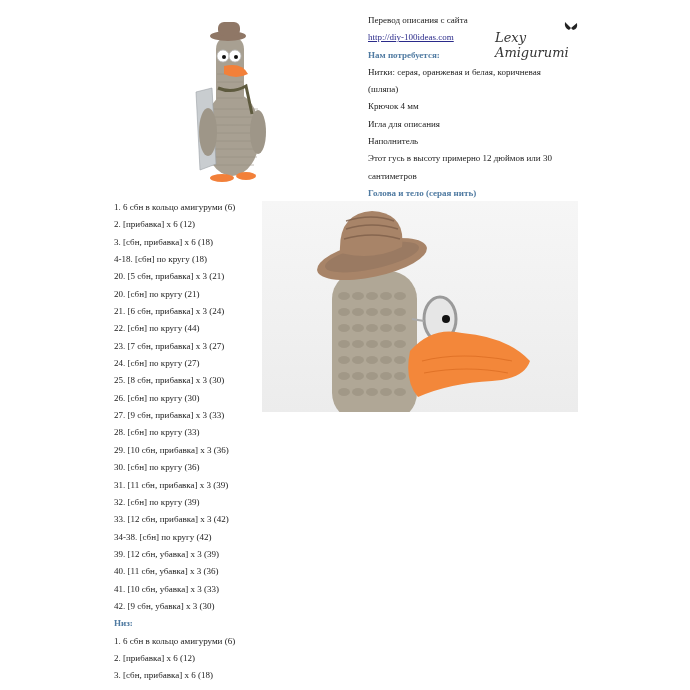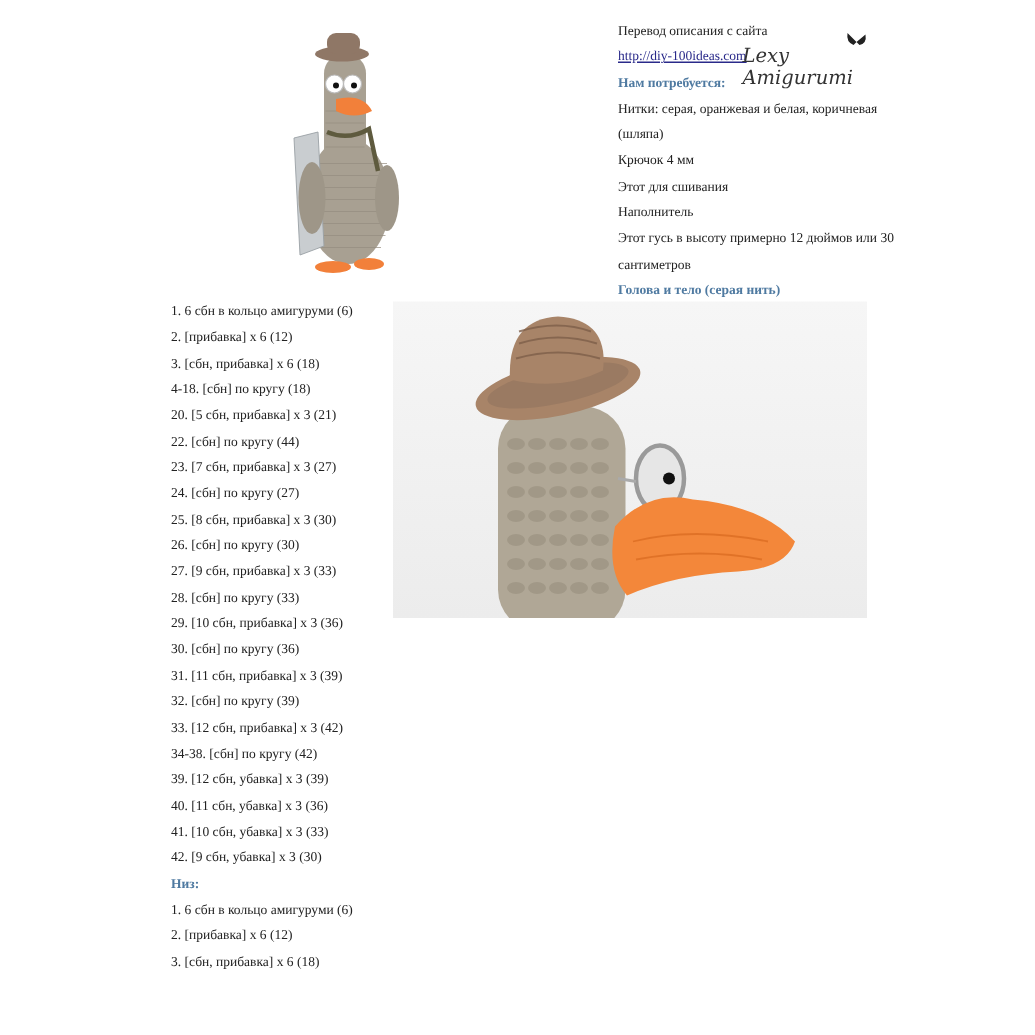--- a/index.html
+++ b/index.html
@@ -5,21 +5,21 @@
   html, body { margin:0; padding:0; }
   body {
     width:690px; height:690px; background:#ffffff; position:relative; overflow:hidden;
     font-family:"Liberation Serif", "DejaVu Serif", serif; color:#222;
   }
   .abs { position:absolute; }
   .line { font-size:9px; line-height:17px; white-space:nowrap; color:#222; }
   .blue { color:#4f7aa1; font-weight:bold; }
   .link { color:#2a2a8a; text-decoration:underline; }
   #right-text { left:368px; top:12px; width:230px; }
-  #right-text .line { line-height:17.3px;margin-left:44px; }
+  #right-text .line { line-height:17.3px; }
   #left-list { left:114px; top:199px; }
   #left-list .line { line-height:17.35px; }
 
   
   #goose-top { left:190px; top:14px; width:80px; height:172px; }
   
   #photo { left:262px; top:201px; width:316px; height:211px; background:linear-gradient(180deg,#f6f6f6,#ececec); overflow:hidden; }
   #logo { left:495px; top:20px; width:85px; height:24px; }
   .logo-text { font-family:"DejaVu Serif", serif; font-style:italic; font-size:13px; color:#333; position:absolute; left:0; top:10px; }
 </style>
@@ -69,21 +69,21 @@
   </svg>
 </div>
 
 <div id="right-text" class="abs">
   <div class="line">Перевод описания с сайта</div>
   <div class="line link">http://diy-100ideas.com</div>
   <div class="line blue">Нам потребуется:</div>
   <div class="line">Нитки: серая, оранжевая и белая, коричневая</div>
   <div class="line">(шляпа)</div>
   <div class="line">Крючок 4 мм</div>
-  <div class="line">Этот для сшивания</div>
+  <div class="line">Игла для описания</div>
   <div class="line">Наполнитель</div>
   <div class="line">Этот гусь в высоту примерно 12 дюймов или 30</div>
   <div class="line">сантиметров</div>
   <div class="line blue">Голова и тело (серая нить)</div>
 </div>
 
 <div id="logo" class="abs">
   <span class="logo-text">Lexy Amigurumi</span>
   <svg class="abs" style="left:68px;top:0px" width="16" height="16" viewBox="0 0 16 16">
     <path d="M8 8 L2 2 Q1 8 6 10 Z M8 8 L14 3 Q15 9 10 10 Z" fill="#222"></path>
@@ -156,20 +156,22 @@
     </g>
   </svg>
 </div>
 
 <div id="left-list" class="abs">
   <div class="line">1. 6 сбн в кольцо амигуруми (6)</div>
   <div class="line">2. [прибавка] x 6  (12)</div>
   <div class="line">3. [сбн, прибавка] x 6 (18)</div>
   <div class="line">4-18. [сбн] по кругу  (18)</div>
   <div class="line">20. [5 сбн, прибавка] x 3 (21)</div>
+  <div class="line">20. [сбн] по кругу (21)</div>
+  <div class="line">21. [6 сбн, прибавка] x 3 (24)</div>
   <div class="line">22. [сбн] по кругу (44)</div>
   <div class="line">23. [7 сбн, прибавка] x 3 (27)</div>
   <div class="line">24. [сбн] по кругу (27)</div>
   <div class="line">25. [8 сбн, прибавка] x 3 (30)</div>
   <div class="line">26. [сбн] по кругу (30)</div>
   <div class="line">27. [9 сбн, прибавка] x 3 (33)</div>
   <div class="line">28. [сбн] по кругу (33)</div>
   <div class="line">29. [10 сбн, прибавка] x 3 (36)</div>
   <div class="line">30. [сбн] по кругу (36)</div>
   <div class="line">31. [11 сбн, прибавка] x 3 (39)</div>

